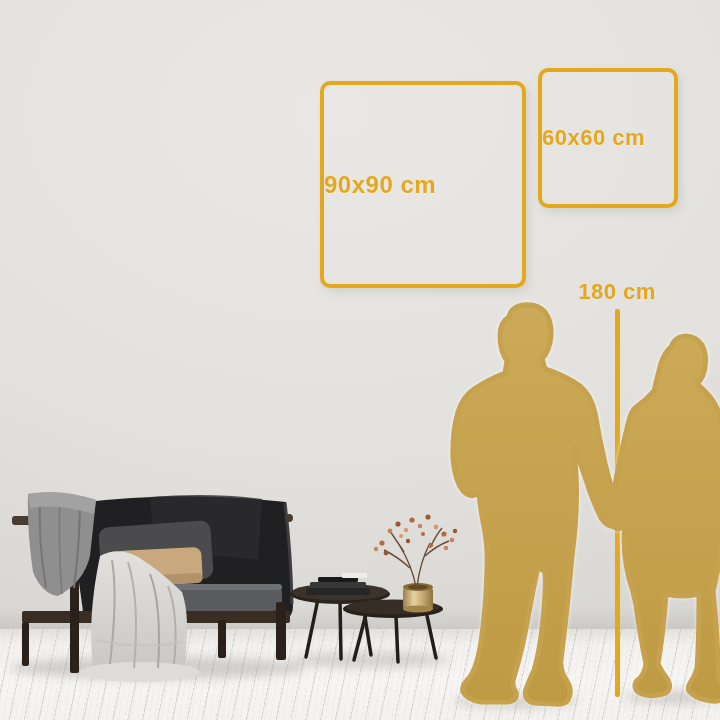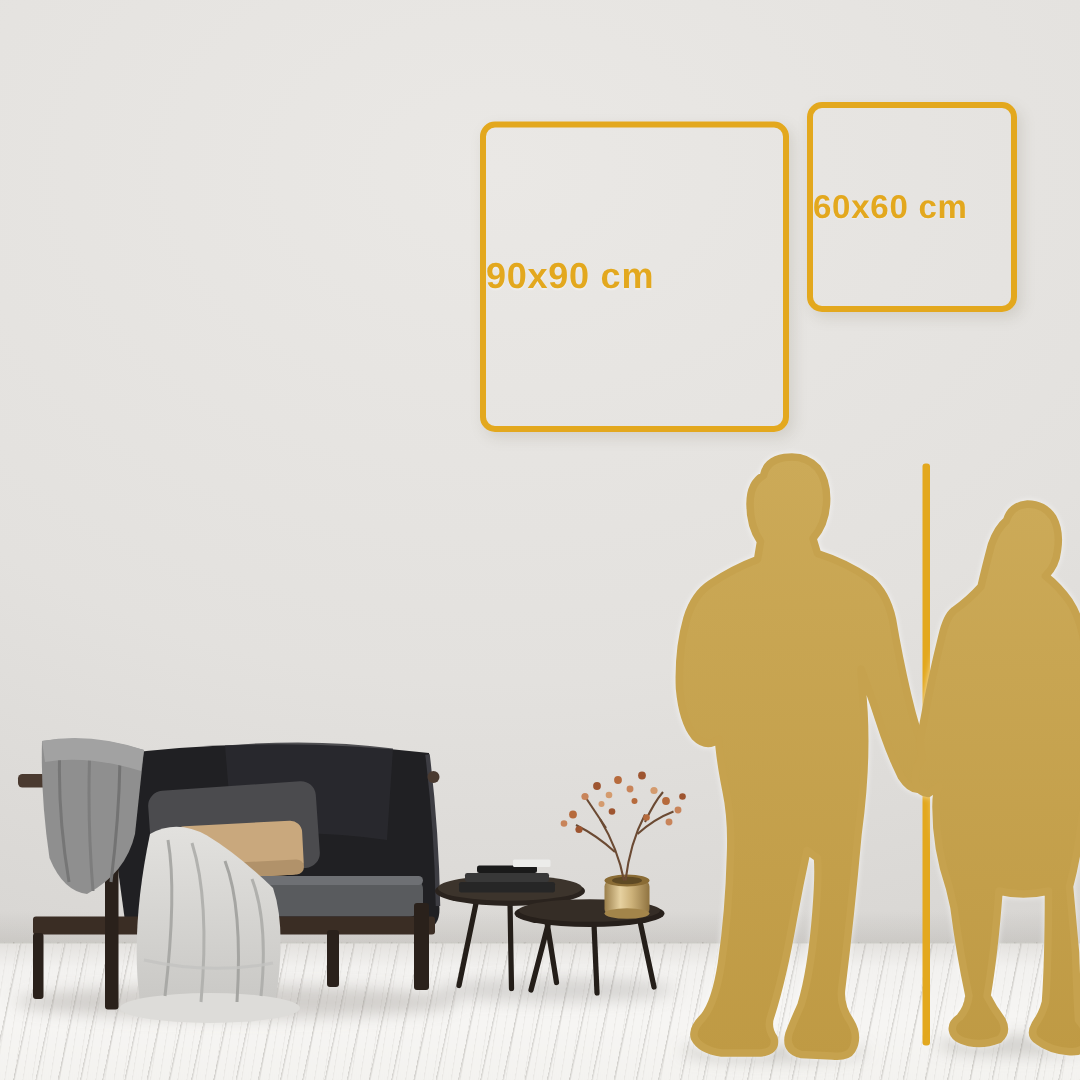--- a/index.html
+++ b/index.html
@@ -56,20 +56,21 @@
   <div class="wall"></div>
   <div class="floor"></div>
 
   <div class="frame f90">
     <span class="frame-label">90x90 cm</span>
   </div>
   <div class="frame f60">
     <span class="frame-label">60x60 cm</span>
   </div>
 
+  <div class="height-label">180 cm</div>
   <div class="height-line"></div>
 
   <svg class="scene" viewBox="0 0 720 720">
     <defs>
       <filter id="blur5" x="-60%" y="-60%" width="220%" height="220%">
           <feGaussianBlur stdDeviation="5"></feGaussianBlur>
         </filter>
       <linearGradient id="brass" x1="0" y1="0" x2="1" y2="0">
         <stop offset="0" stop-color="#9a7e4a"></stop>
           <stop offset="0.35" stop-color="#e6d1a0"></stop>

